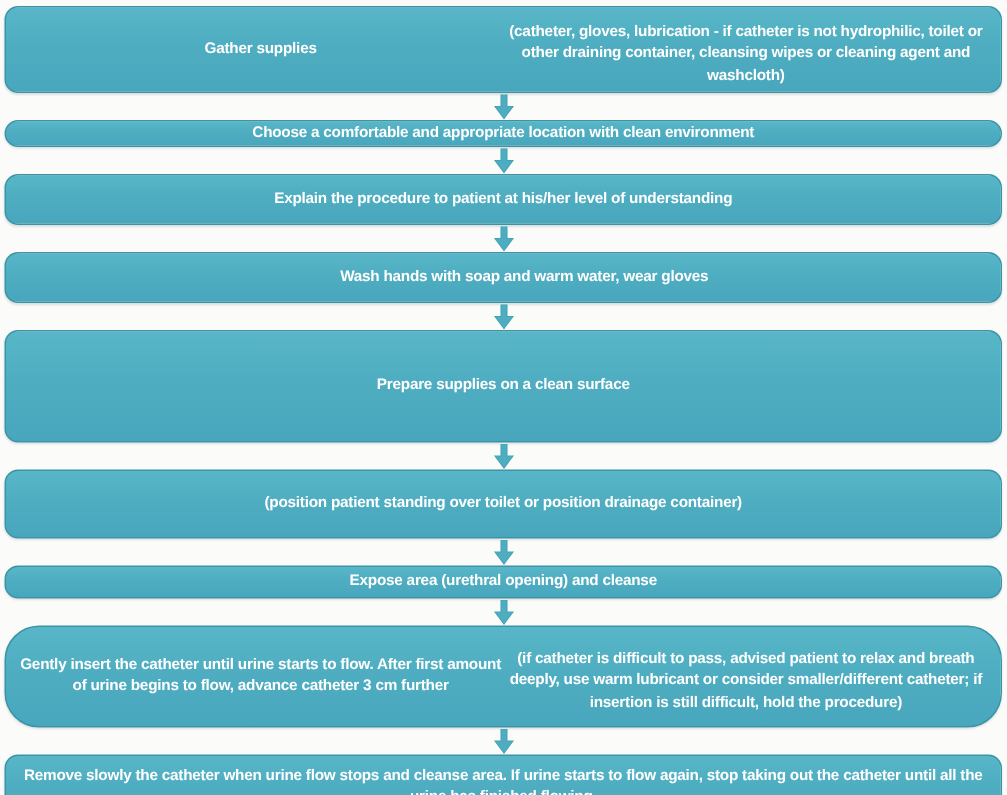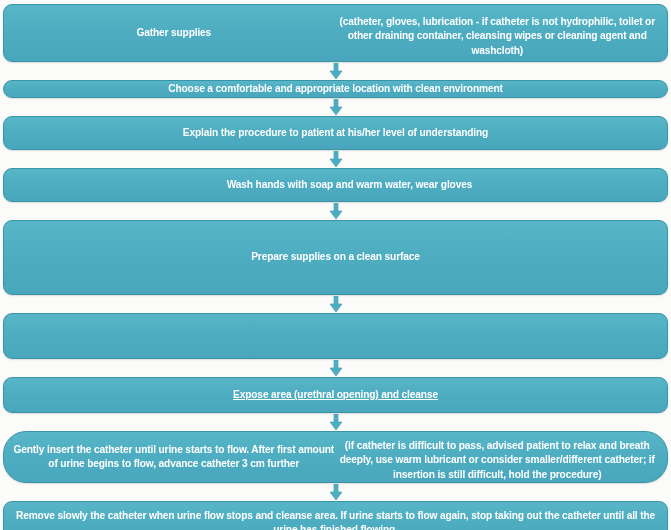--- a/index.html
+++ b/index.html
@@ -50,22 +50,22 @@
   .node .line + .line {
     margin-top: 7px;
   }
   
   .n0 { height: 58px; }
   .n1 { height: 18px; }
   .n2 { height: 34px; }
   .n3 { height: 34px; padding-left: 36px; }
   .n4 { height: 75px; }
   .n5 { height: 46px; }
-  .n6 { height: 36px; text-decoration: underline; }
-  .n7 { height: 52px; border-radius: 23px; }
+  .n6 { height: 22px; }
+  .n7 { height: 68px; border-radius: 23px; }
   .n8 { height: 44px; }
 
   .connector {
     flex: none;
     height: 18px;
     position: relative;
     display: flex;
     justify-content: center;
     align-items: center;
   }
@@ -137,20 +137,21 @@
 
   <div class="connector">
     <span class="arrow-icon">
       <svg width="14" height="17" viewBox="0 0 14 17">
         <path d="M5 0 H9 V8 H13 L7 16 L1 8 H5 Z" fill="#4fadc1" stroke="#44a3b8" stroke-width="0.7"></path>
       </svg>
     </span>
   </div>
 
   <div class="node n5">
+    <span class="line">(position patient standing over toilet or position drainage container)</span>
   </div>
 
   <div class="connector">
     <span class="arrow-icon">
       <svg width="14" height="17" viewBox="0 0 14 17">
         <path d="M5 0 H9 V8 H13 L7 16 L1 8 H5 Z" fill="#4fadc1" stroke="#44a3b8" stroke-width="0.7"></path>
       </svg>
     </span>
   </div>
 

